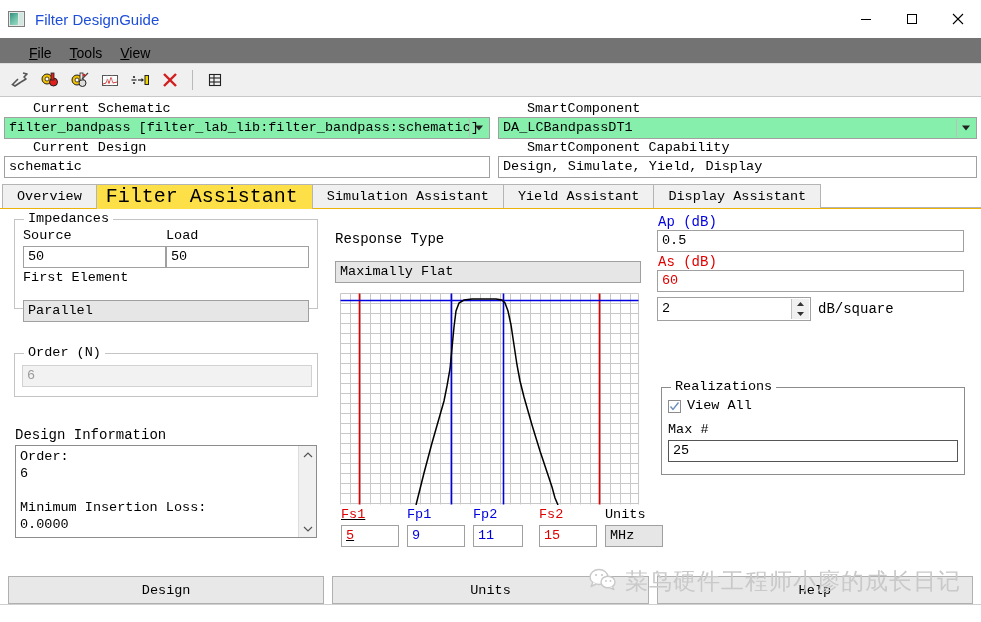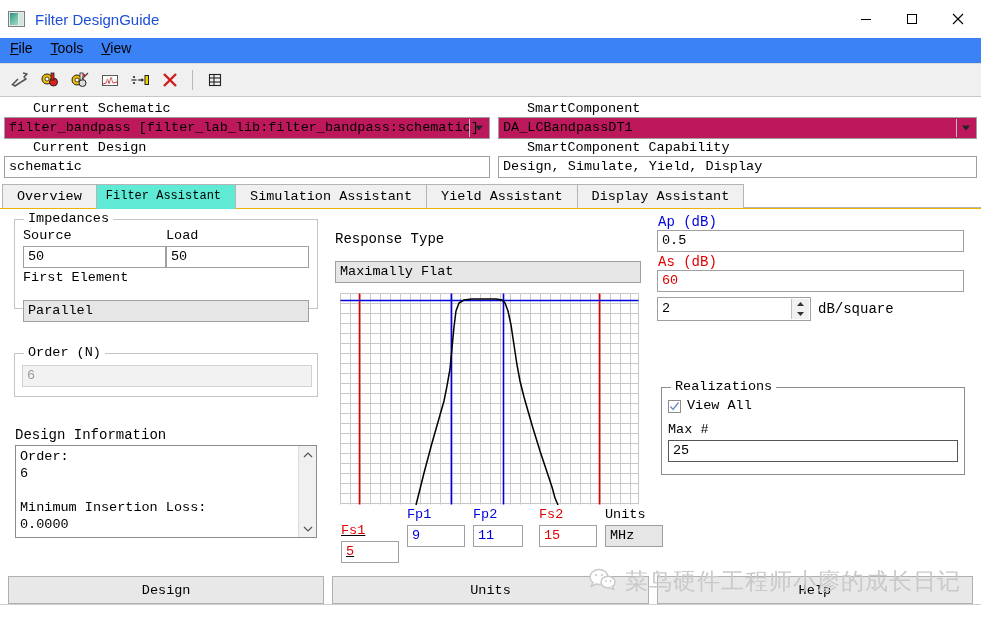--- a/index.html
+++ b/index.html
@@ -58,23 +58,23 @@
   .wbtn {
     width: 46px; height: 38px;
     display: flex; align-items: center; justify-content: center;
   }
   .wbtn svg { display:block; }
 
   
   #menubar {
     height: 25px;
     display: flex;
-    align-items: flex-start;
-    padding-left: 1px;
-    background: #3b82f6;
+    align-items: flex-end;
+    padding-left: 20px;
+    background: #737373;
     font-size: 14px;
   }
   .menu-item {
     padding: 2px 9px;
     color: #000;
   }
   .menu-item u { text-decoration: underline; }
 
   
   #toolbar {
@@ -118,21 +118,21 @@
     height: 22px;
     font-family: "Liberation Mono", monospace;
     font-size: 13.5px;
     line-height: 20px;
     padding-left: 4px;
     position: relative;
     overflow: hidden;
     white-space: nowrap;
   }
   .combo {
-    background: #be185d;
+    background: #86efac;
     border: 1px solid #a0a0a0;
     padding-right: 22px;
   }
   .txtro {
     background: #ffffff;
     border: 1px solid #a0a0a0;
   }
   .combo .arrow {
     position: absolute;
     right: 6px; top: 50%;
@@ -166,26 +166,26 @@
     border: 1px solid #b4b4b4;
     border-bottom: none;
     background: #f0f0f0;
     margin-right: -1px;
     height: 17px;
     box-sizing: content-box;
     line-height: 17px;
     color: #000;
   }
   .tab.active {
-    background: #5eead4;
+    background: #fde047;
     position: relative;
     z-index: 3;
     margin-bottom: -1px;
     padding-bottom: 4px;
-    font-size: 12px;
+    font-size: 20px;
     padding-left: 9px;
   }
   #tabs .tabfill {
     flex: 1;
     border-bottom: 1px solid #b4b4b4;
   }
 
   
   #body {
     position: relative;
@@ -592,21 +592,21 @@
       <line x1="19.5" y1="0.5" x2="19.5" y2="211.5" stroke="#e00000" stroke-width="1.6"></line>
       <line x1="259.5" y1="0.5" x2="259.5" y2="211.5" stroke="#e00000" stroke-width="1.6"></line>
       <line x1="111.5" y1="0.5" x2="111.5" y2="211.5" stroke="#0000e0" stroke-width="1.6"></line>
       <line x1="163.5" y1="0.5" x2="163.5" y2="211.5" stroke="#0000e0" stroke-width="1.6"></line>
       <line x1="0.5" y1="7.5" x2="298.5" y2="7.5" stroke="#0000e0" stroke-width="1.6"></line>
       <polyline fill="none" stroke="#000000" stroke-width="1.5" points="76,212 80,196 84,180 88,165 92,150 96,136 100,122 104,108 107,93 110,76 112,55 114,34 116,18 119,10 124,7 132,6 145,6 156,6 162,7 165,10 168,18 171,32 174,52 177,72 180,88 184,104 188,118 192,132 196,145 200,158 204,170 208,182 212,194 215,205 218,212"></polyline>
     </svg>
   </div>
 
   <div style="position:absolute; left:341px; top:298px;">
-    <div style="position:absolute; left:0px; top:16px;text-decoration:underline;">
+    <div style="position:absolute; left:0px; top:0px;text-decoration:underline;">
       <div class="lbl" style="color:#e00000;">Fs1</div>
       <div class="inp" style="width:58px; margin-top:2px; color:#e00000;">5</div>
     </div>
     <div style="position:absolute; left:66px; top:0px;">
       <div class="lbl" style="color:#0000e0;">Fp1</div>
       <div class="inp" style="width:58px; margin-top:2px; color:#0000e0;">9</div>
     </div>
     <div style="position:absolute; left:132px; top:0px;">
       <div class="lbl" style="color:#0000e0;">Fp2</div>
       <div class="inp" style="width:50px; margin-top:2px; color:#0000e0;">11</div>

